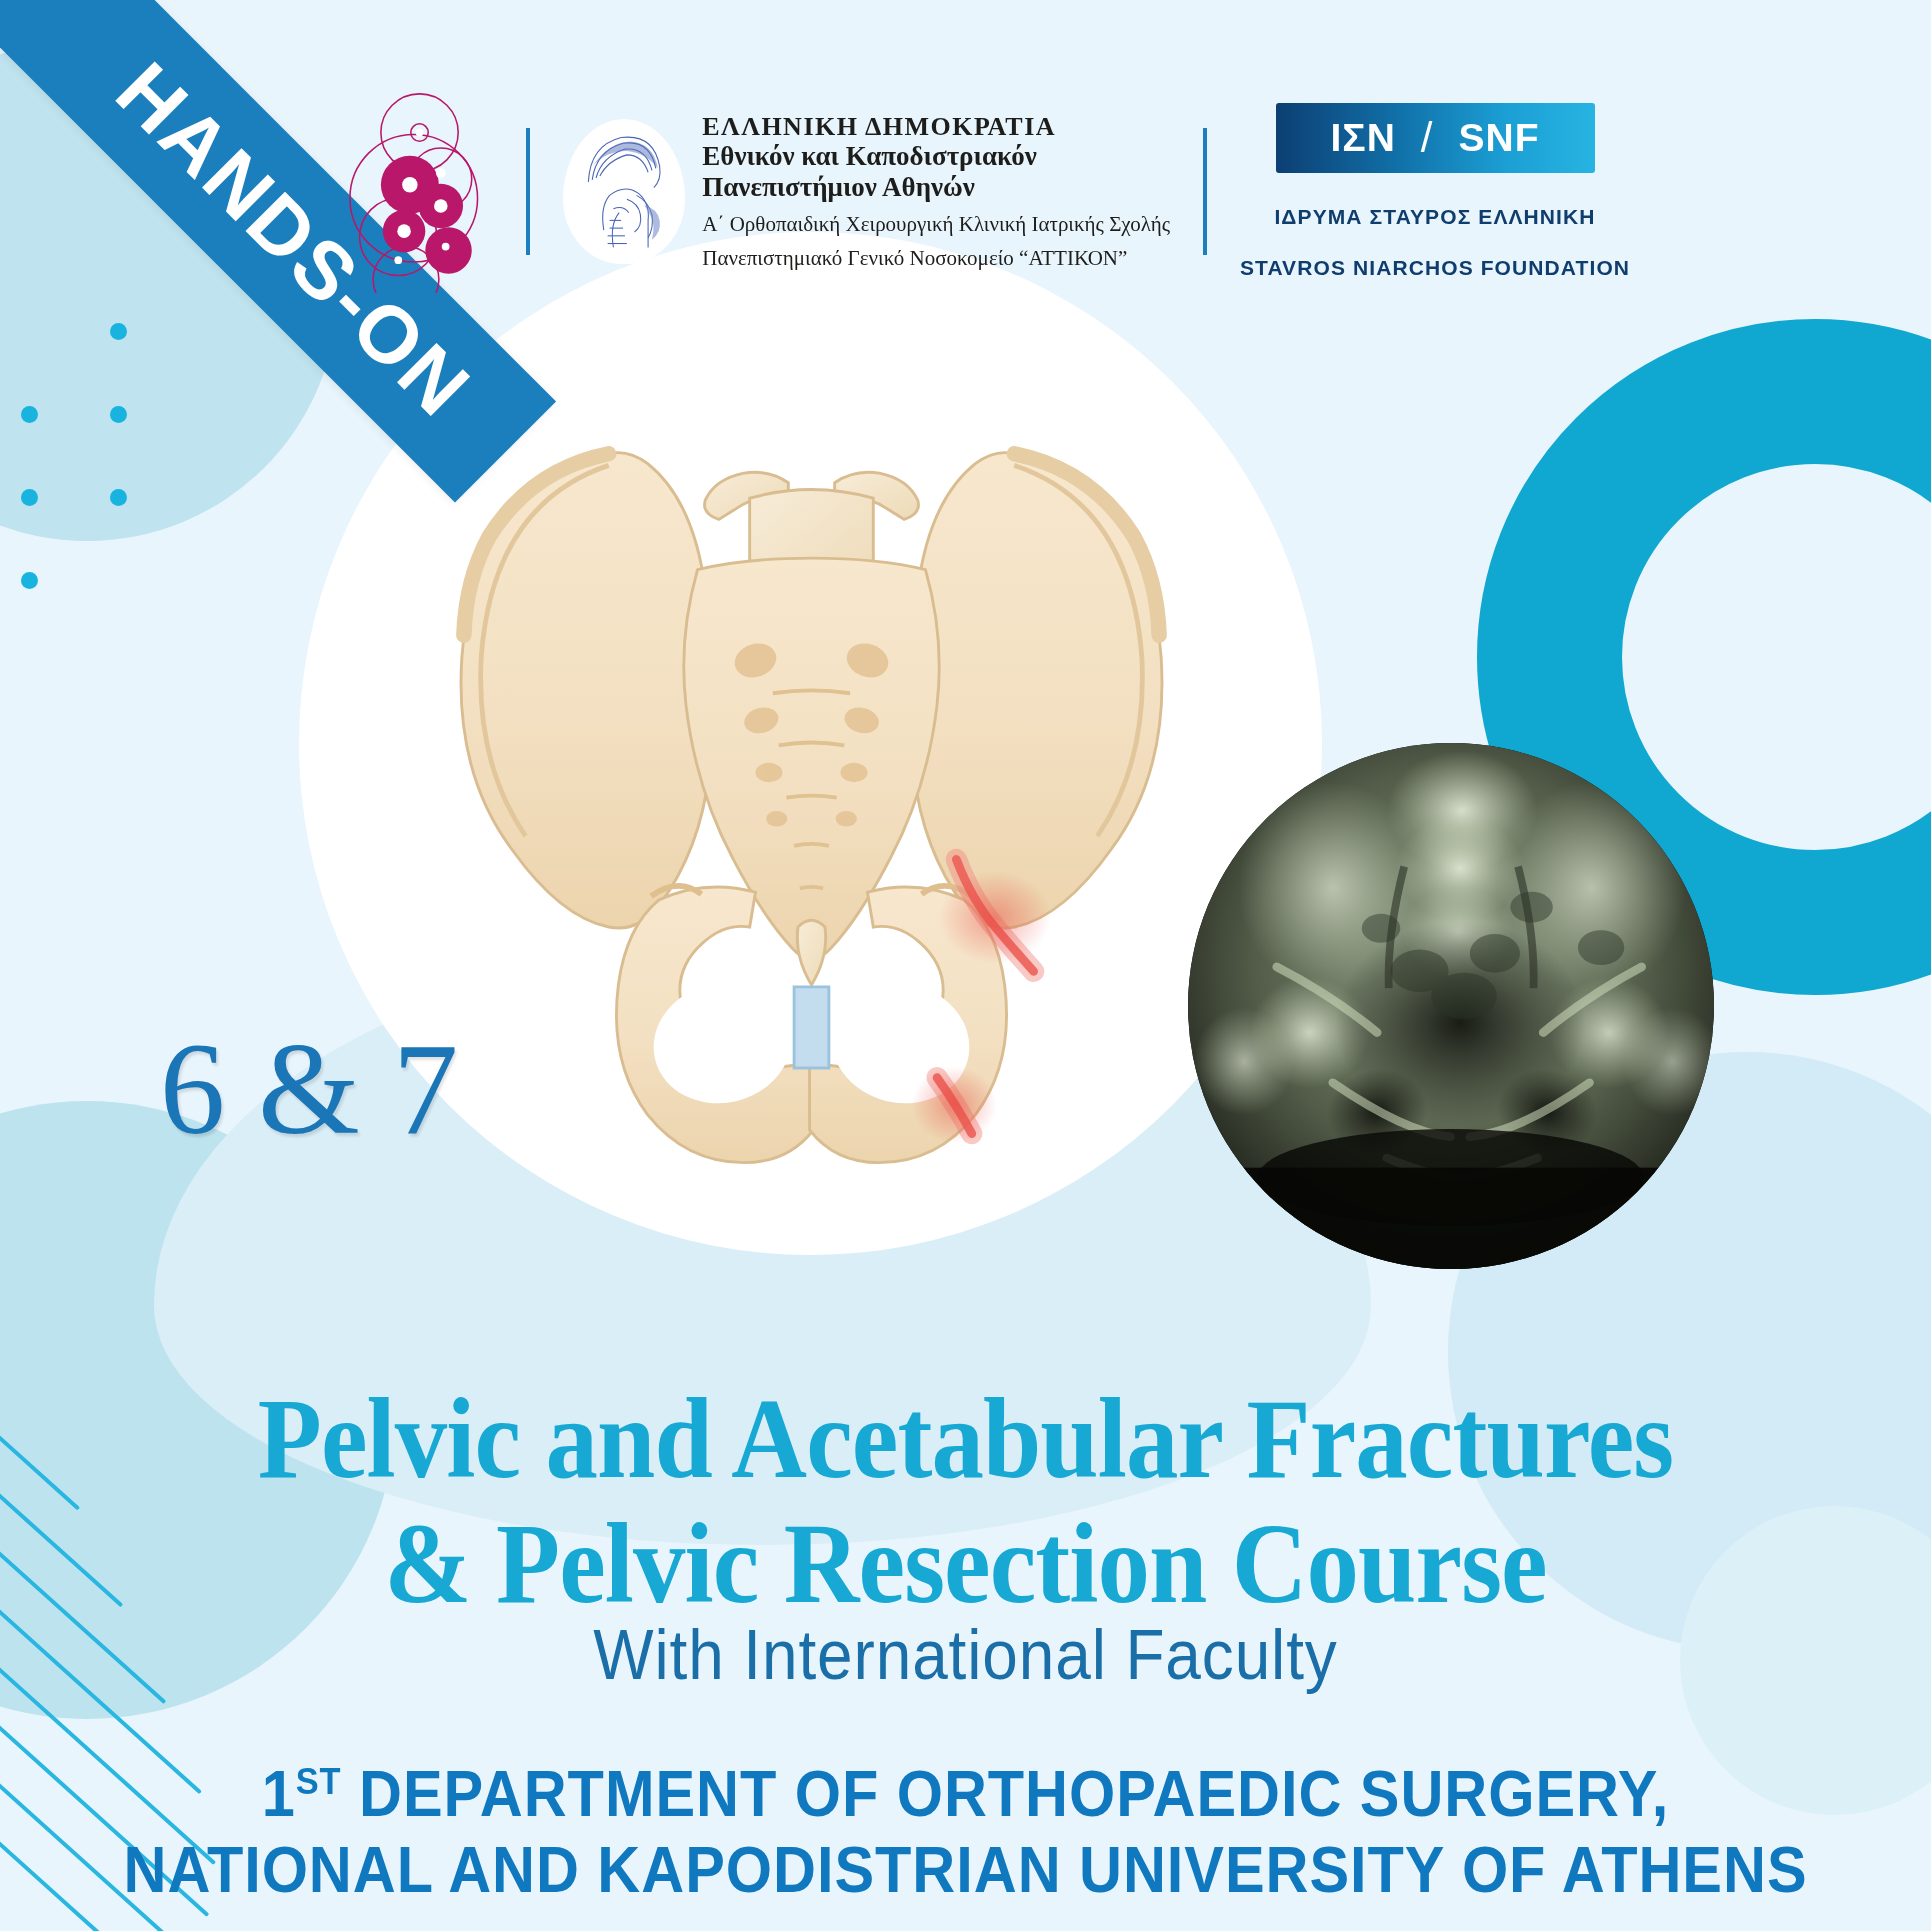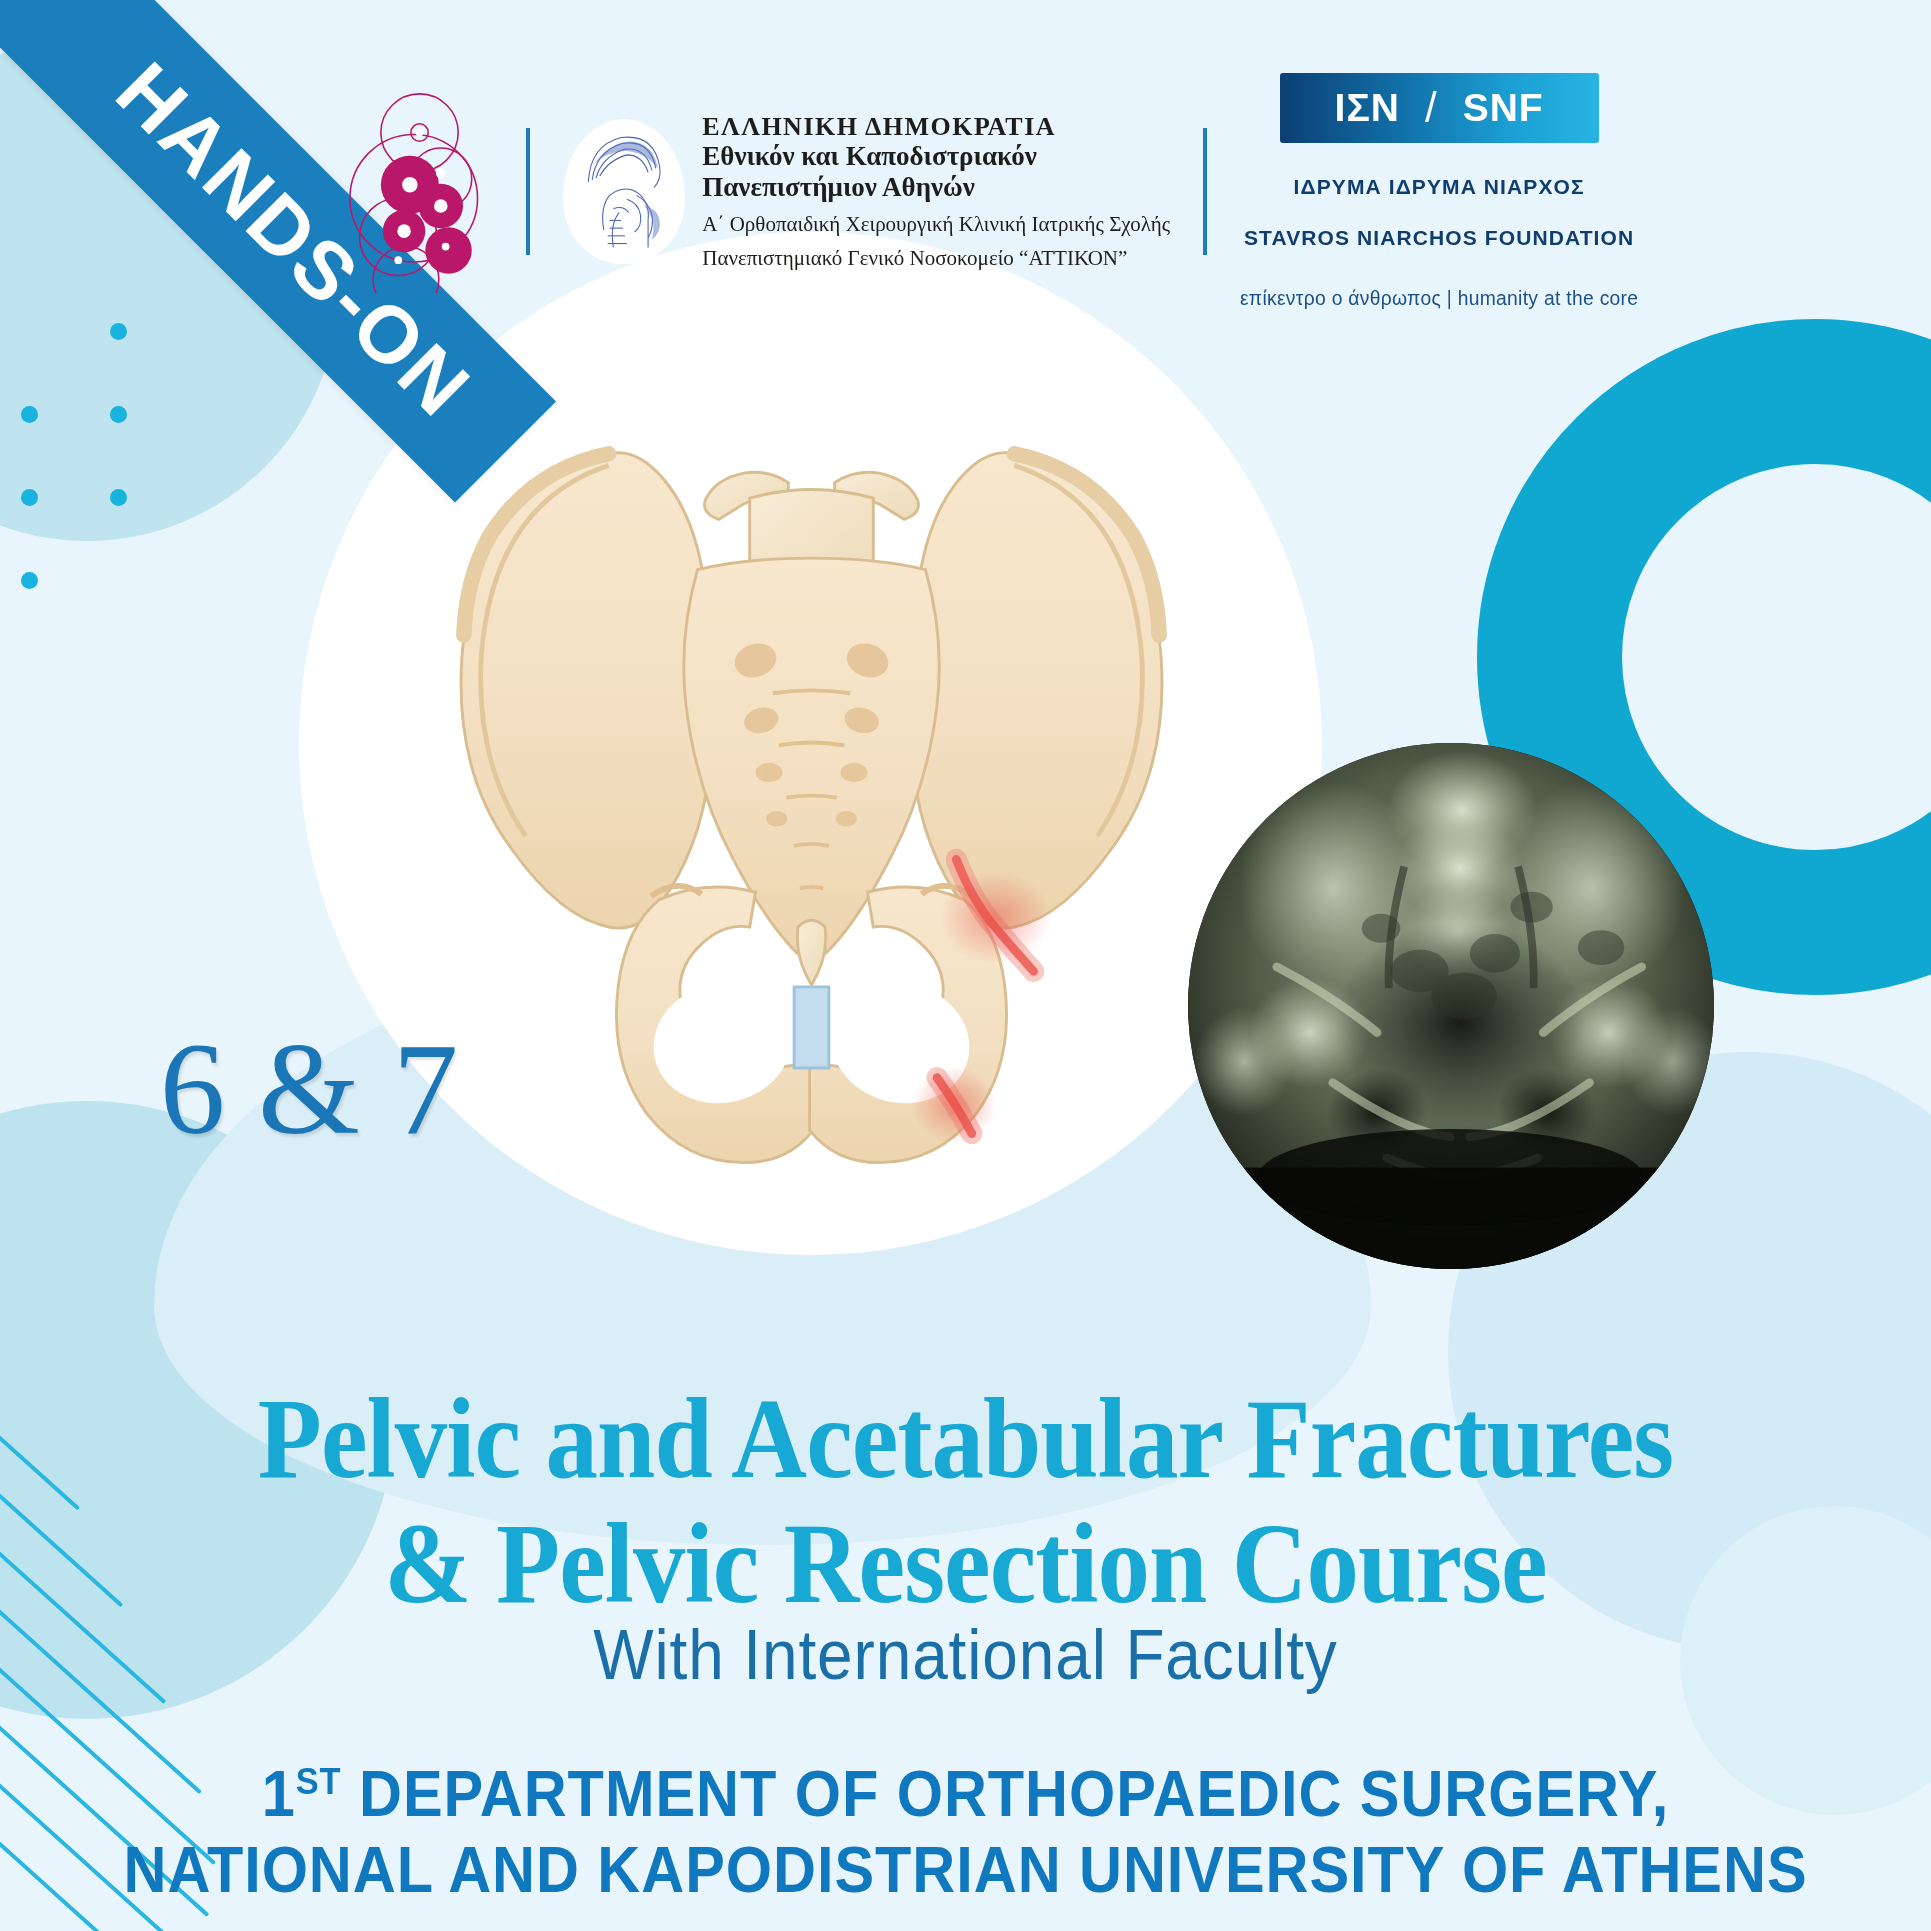--- a/index.html
+++ b/index.html
@@ -270,23 +270,22 @@
     </div>
 
     <div class="divider"></div>
 
     <div class="logo-block snf">
       <div class="snf-box">
         <span>ΙΣΝ</span>
         <span class="slash">/</span>
         <span>SNF</span>
       </div>
-      <div class="snf-l1">ΙΔΡΥΜΑ ΙΔΡΥΜΑ ΝΙΑΡΧΟΣ</div>
+      <div class="snf-l1">ΙΔΡΥΜΑ ΣΤΑΥΡΟΣ ΕΛΛΗΝΙΚΗ</div>
       <div class="snf-l2">STAVROS NIARCHOS FOUNDATION</div>
-      <div class="snf-l3">επίκεντρο ο άνθρωπος | humanity at the core</div>
     </div>
   </div>
 
   <div class="pelvis-wrap">
     <svg viewBox="0 0 1020 1020" aria-hidden="true">
       <defs>
         <linearGradient id="bone" x1="0" y1="0" x2="0" y2="1">
           <stop offset="0%" stop-color="#f7e7cd"></stop>
           <stop offset="55%" stop-color="#f3e0c2"></stop>
           <stop offset="100%" stop-color="#ecd4ad"></stop>

